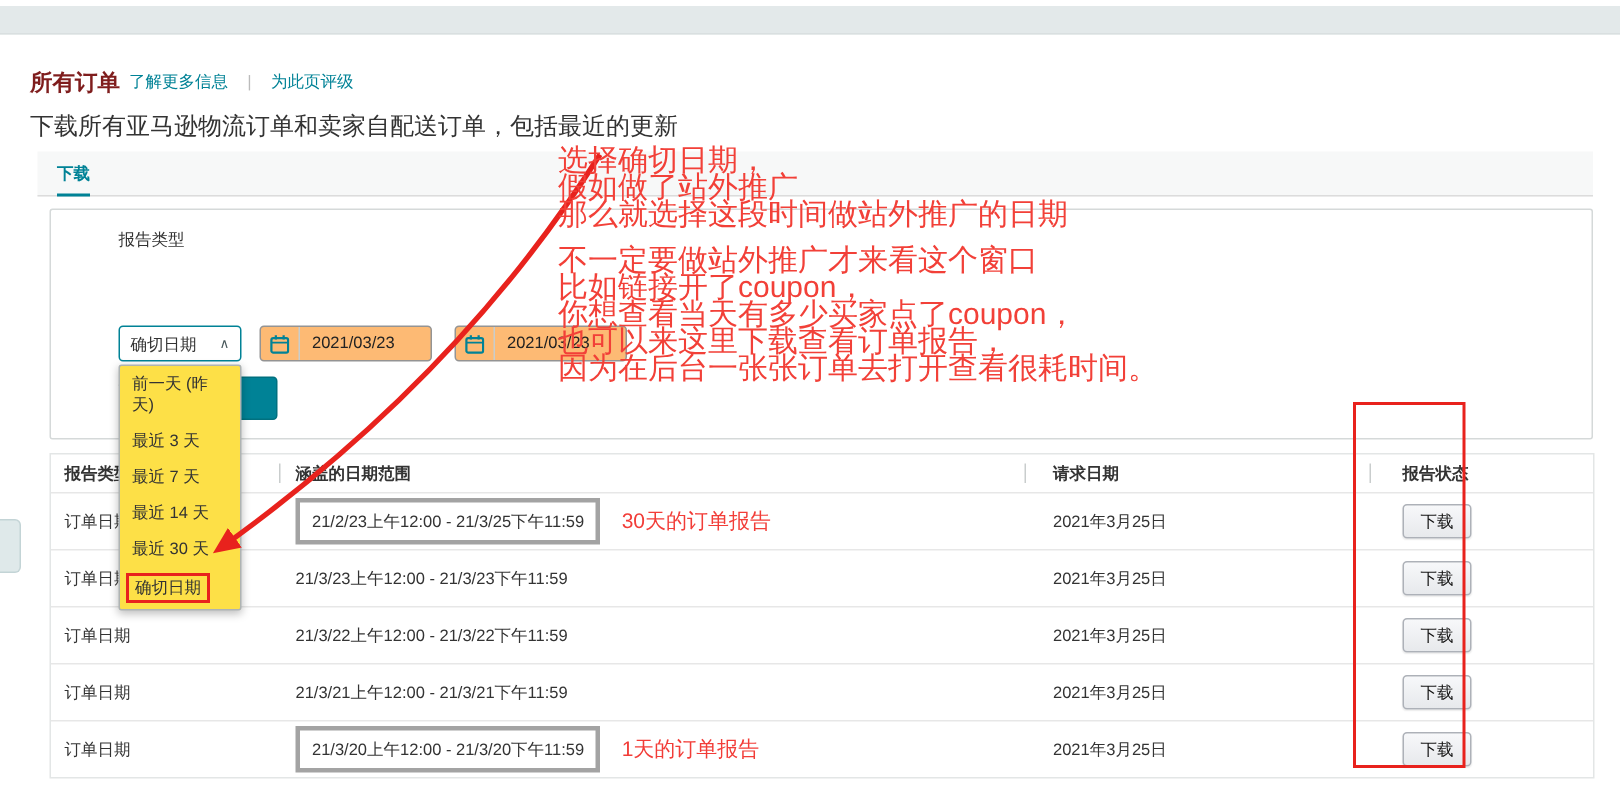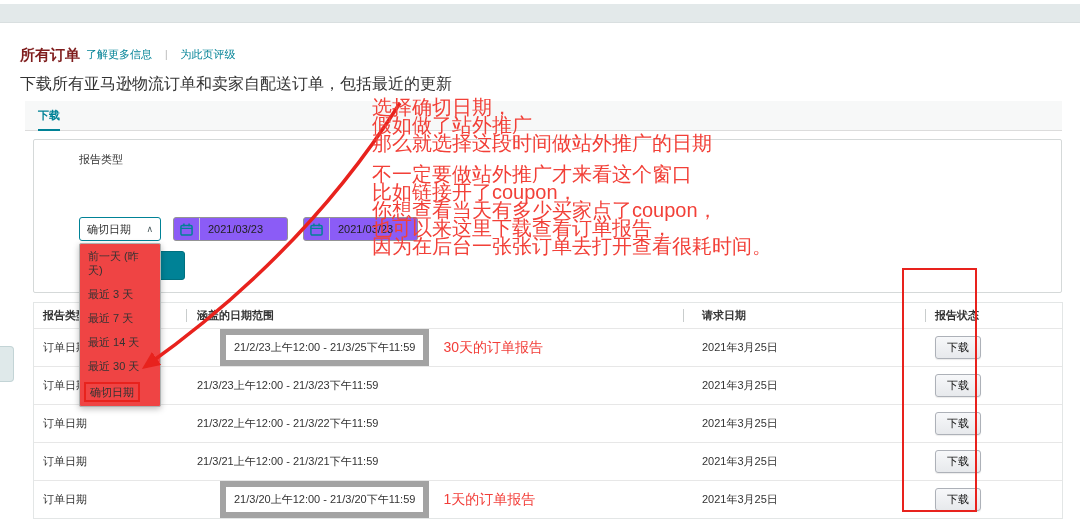--- a/index.html
+++ b/index.html
@@ -20,40 +20,40 @@
   
   .panel{position:absolute;left:33px;top:139px;width:1027px;height:152px;background:#fff;border:1px solid #d5d9d9;border-radius:2px;}
   .flabel{position:absolute;font-size:11px;color:#333;}
   .radio-row{position:absolute;left:45px;top:173px;display:flex;align-items:center;font-size:11px;}
   .radio{width:13px;height:13px;border-radius:50%;box-sizing:border-box;display:inline-block;cursor:pointer;}
   .radio.sel{border:4px solid #008296;background:#fff;}
   .radio.unsel{border:1px solid #8d9696;background:#fff;}
   .radio-label{margin:0 14px 0 7px;}
   .select-btn{position:absolute;left:45px;top:77px;width:82px;height:24px;box-sizing:border-box;border:1px solid #008296;border-radius:3px;background:#fff;display:flex;align-items:center;justify-content:space-between;padding:0 7px;font-size:11px;cursor:pointer;z-index:4;}
   .chev{color:#49595c;font-size:9px;}
-  .date-input{position:absolute;top:77px;width:115px;height:24px;box-sizing:border-box;border:1px solid #949494;border-radius:3px;background:#8b5cf6;display:flex;align-items:center;font-size:11px;cursor:text;}
+  .date-input{position:absolute;top:77px;width:115px;height:24px;box-sizing:border-box;border:1px solid #949494;border-radius:3px;background:#fdba74;display:flex;align-items:center;font-size:11px;cursor:text;}
   .cal{width:25px;height:100%;display:flex;align-items:center;justify-content:center;border-right:1px solid #c8cdcd;}
   .dval{padding-left:8px;color:#222;}
   .request-btn{position:absolute;left:67px;top:111px;width:82px;height:27px;background:#008296;border:1px solid #00707f;border-radius:3px;z-index:2;cursor:pointer;}
   
-  .menu{position:absolute;left:45px;top:103px;width:82px;box-sizing:border-box;background:#ef4444;border:1px solid #aeb3b3;border-radius:2px;box-shadow:0 2px 6px rgba(0,0,0,.25);z-index:5;font-size:11px;}
+  .menu{position:absolute;left:45px;top:103px;width:82px;box-sizing:border-box;background:#fde047;border:1px solid #aeb3b3;border-radius:2px;box-shadow:0 2px 6px rgba(0,0,0,.25);z-index:5;font-size:11px;}
   .mi{padding:5px 8px;color:#333;cursor:pointer;line-height:14px;}
   .mi .opt-box{display:inline-block;border:2px solid #e8221d;padding:1px 4px;margin:-1px -4px;}
   
   .rtable{position:absolute;left:33px;top:302px;width:1030px;box-sizing:border-box;border:1px solid #e3e6e6;background:#fff;font-size:11px;}
   .trow{display:grid;grid-template-columns:152px 497px 230px 1fr;align-items:center;height:37px;border-top:1px solid #e7e7e7;}
   .trow.head{height:25px;border-top:none;font-weight:bold;color:#333;}
   .tcell{position:relative;height:100%;display:flex;align-items:center;}
   .c1{padding-left:9px;}
   .c2{padding-left:11px;}
   .c3{padding-left:19px;}
-  .c4{padding-left:10px;margin-left:12px;}
+  .c4{padding-left:22px;}
   .coldiv{position:absolute;left:0;top:6px;width:1px;height:13px;background:#c9cdcd;}
   .dl-btn{font-size:11px;color:#111;background:linear-gradient(#f7f8fa,#e7e9ec);border:1px solid #adb1b8;border-radius:3px;padding:3px 11px;cursor:pointer;box-shadow:0 1px 1px rgba(0,0,0,.08);}
-  .red-outline{display:inline-block;border:6px solid #a3a3a3;padding:5px 8px;margin-left:23px;}
+  .red-outline{display:inline-block;border:3px solid #a3a3a3;padding:5px 8px;}
   .red-note{color:#f23d38;font-size:14px;margin-left:14px;white-space:nowrap;}
   
   .ann-top{position:absolute;left:372px;top:98px;z-index:10;color:#f24038;font-size:20px;line-height:18px;pointer-events:none;}
   .ann-top .gap{height:13px;}
   .redrect{position:absolute;border:2px solid #e8221d;z-index:10;pointer-events:none;}
   .arrow-overlay{position:absolute;left:0;top:0;z-index:9;pointer-events:none;}
   .left-flap{position:absolute;left:0;top:346px;width:13px;height:34px;background:#dfe9ea;border:1px solid #c3d4d6;border-left:none;border-radius:0 4px 4px 0;cursor:pointer;}
 </style>
 </head>
 <body>

